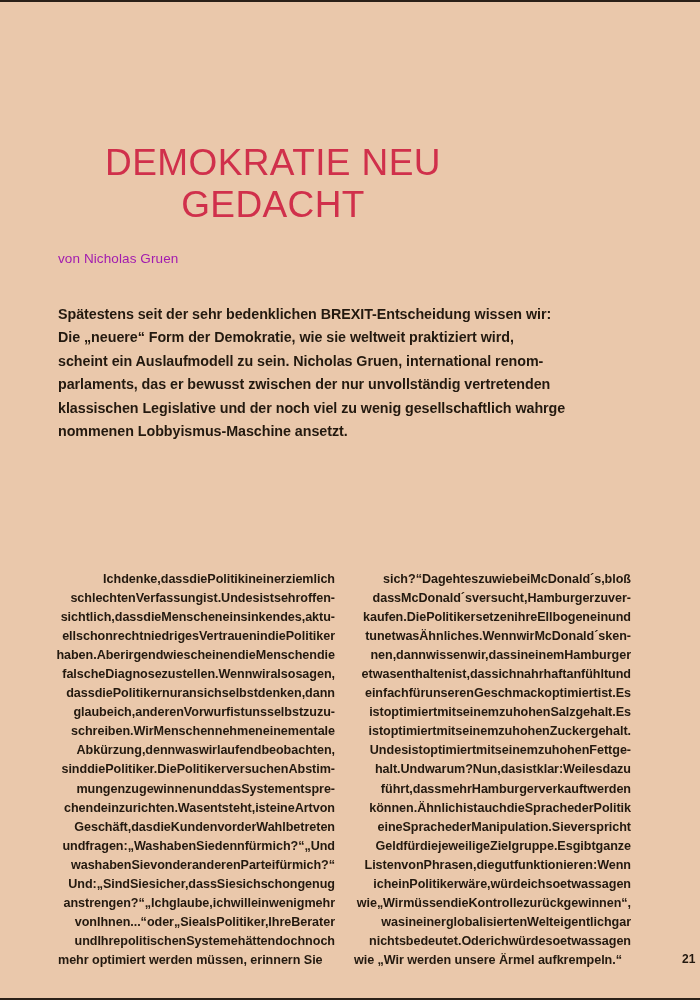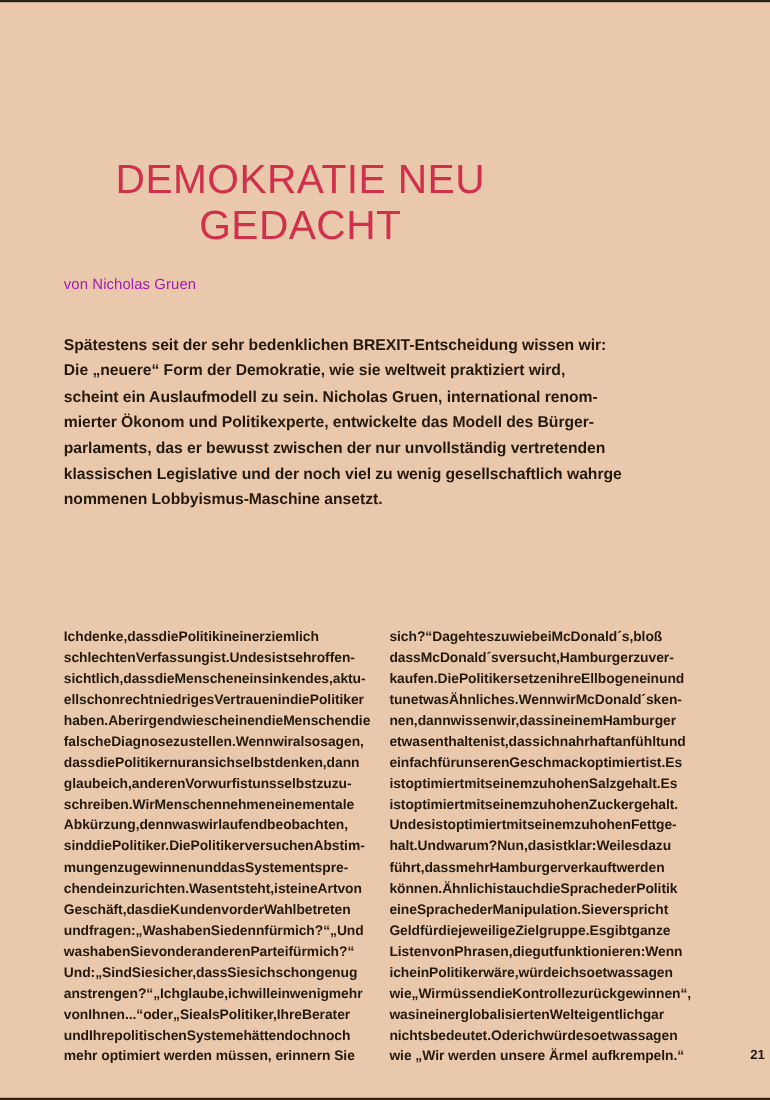--- a/index.html
+++ b/index.html
@@ -78,21 +78,21 @@
   }
   .col-left  { left: 58px; }
   .col-right { left: 354px; }
   .col .ln {
     display: block;
     white-space: pre;
   }
   
   .col .ln.j {
     display: flex;
-    justify-content: flex-start;
+    justify-content: flex-end;
     white-space: normal;
   }
   .col .ln.j > span { white-space: pre; }
 
   
   .folio {
     position: absolute;
     left: 654px;
     top: 950px;
     color: #23190f;
@@ -110,21 +110,20 @@
     <span>DEMOKRATIE NEU</span>
     <span>GEDACHT</span>
   </h1>
 
   <div class="byline">von Nicholas Gruen</div>
 
   <div class="lead">
     <span class="ln">Spätestens seit der sehr bedenklichen BREXIT-Entscheidung wissen wir:</span>
     <span class="ln">Die „neuere“ Form der Demokratie, wie sie weltweit praktiziert wird,</span>
     <span class="ln">scheint ein Auslaufmodell zu sein. Nicholas Gruen, international renom-</span>
-    <span class="ln">mierter Ökonom und Politikexperte, entwickelte das Modell des Bürger-</span>
     <span class="ln">parlaments, das er bewusst zwischen der nur unvollständig vertretenden</span>
     <span class="ln">klassischen Legislative und der noch viel zu wenig gesellschaftlich wahrge</span>
     <span class="ln">nommenen Lobbyismus-Maschine ansetzt.</span>
   </div>
 
   <div class="col col-left">
     <span class="ln j">
         <span>Ich</span>
         <span>denke,</span>
         <span>dass</span>

